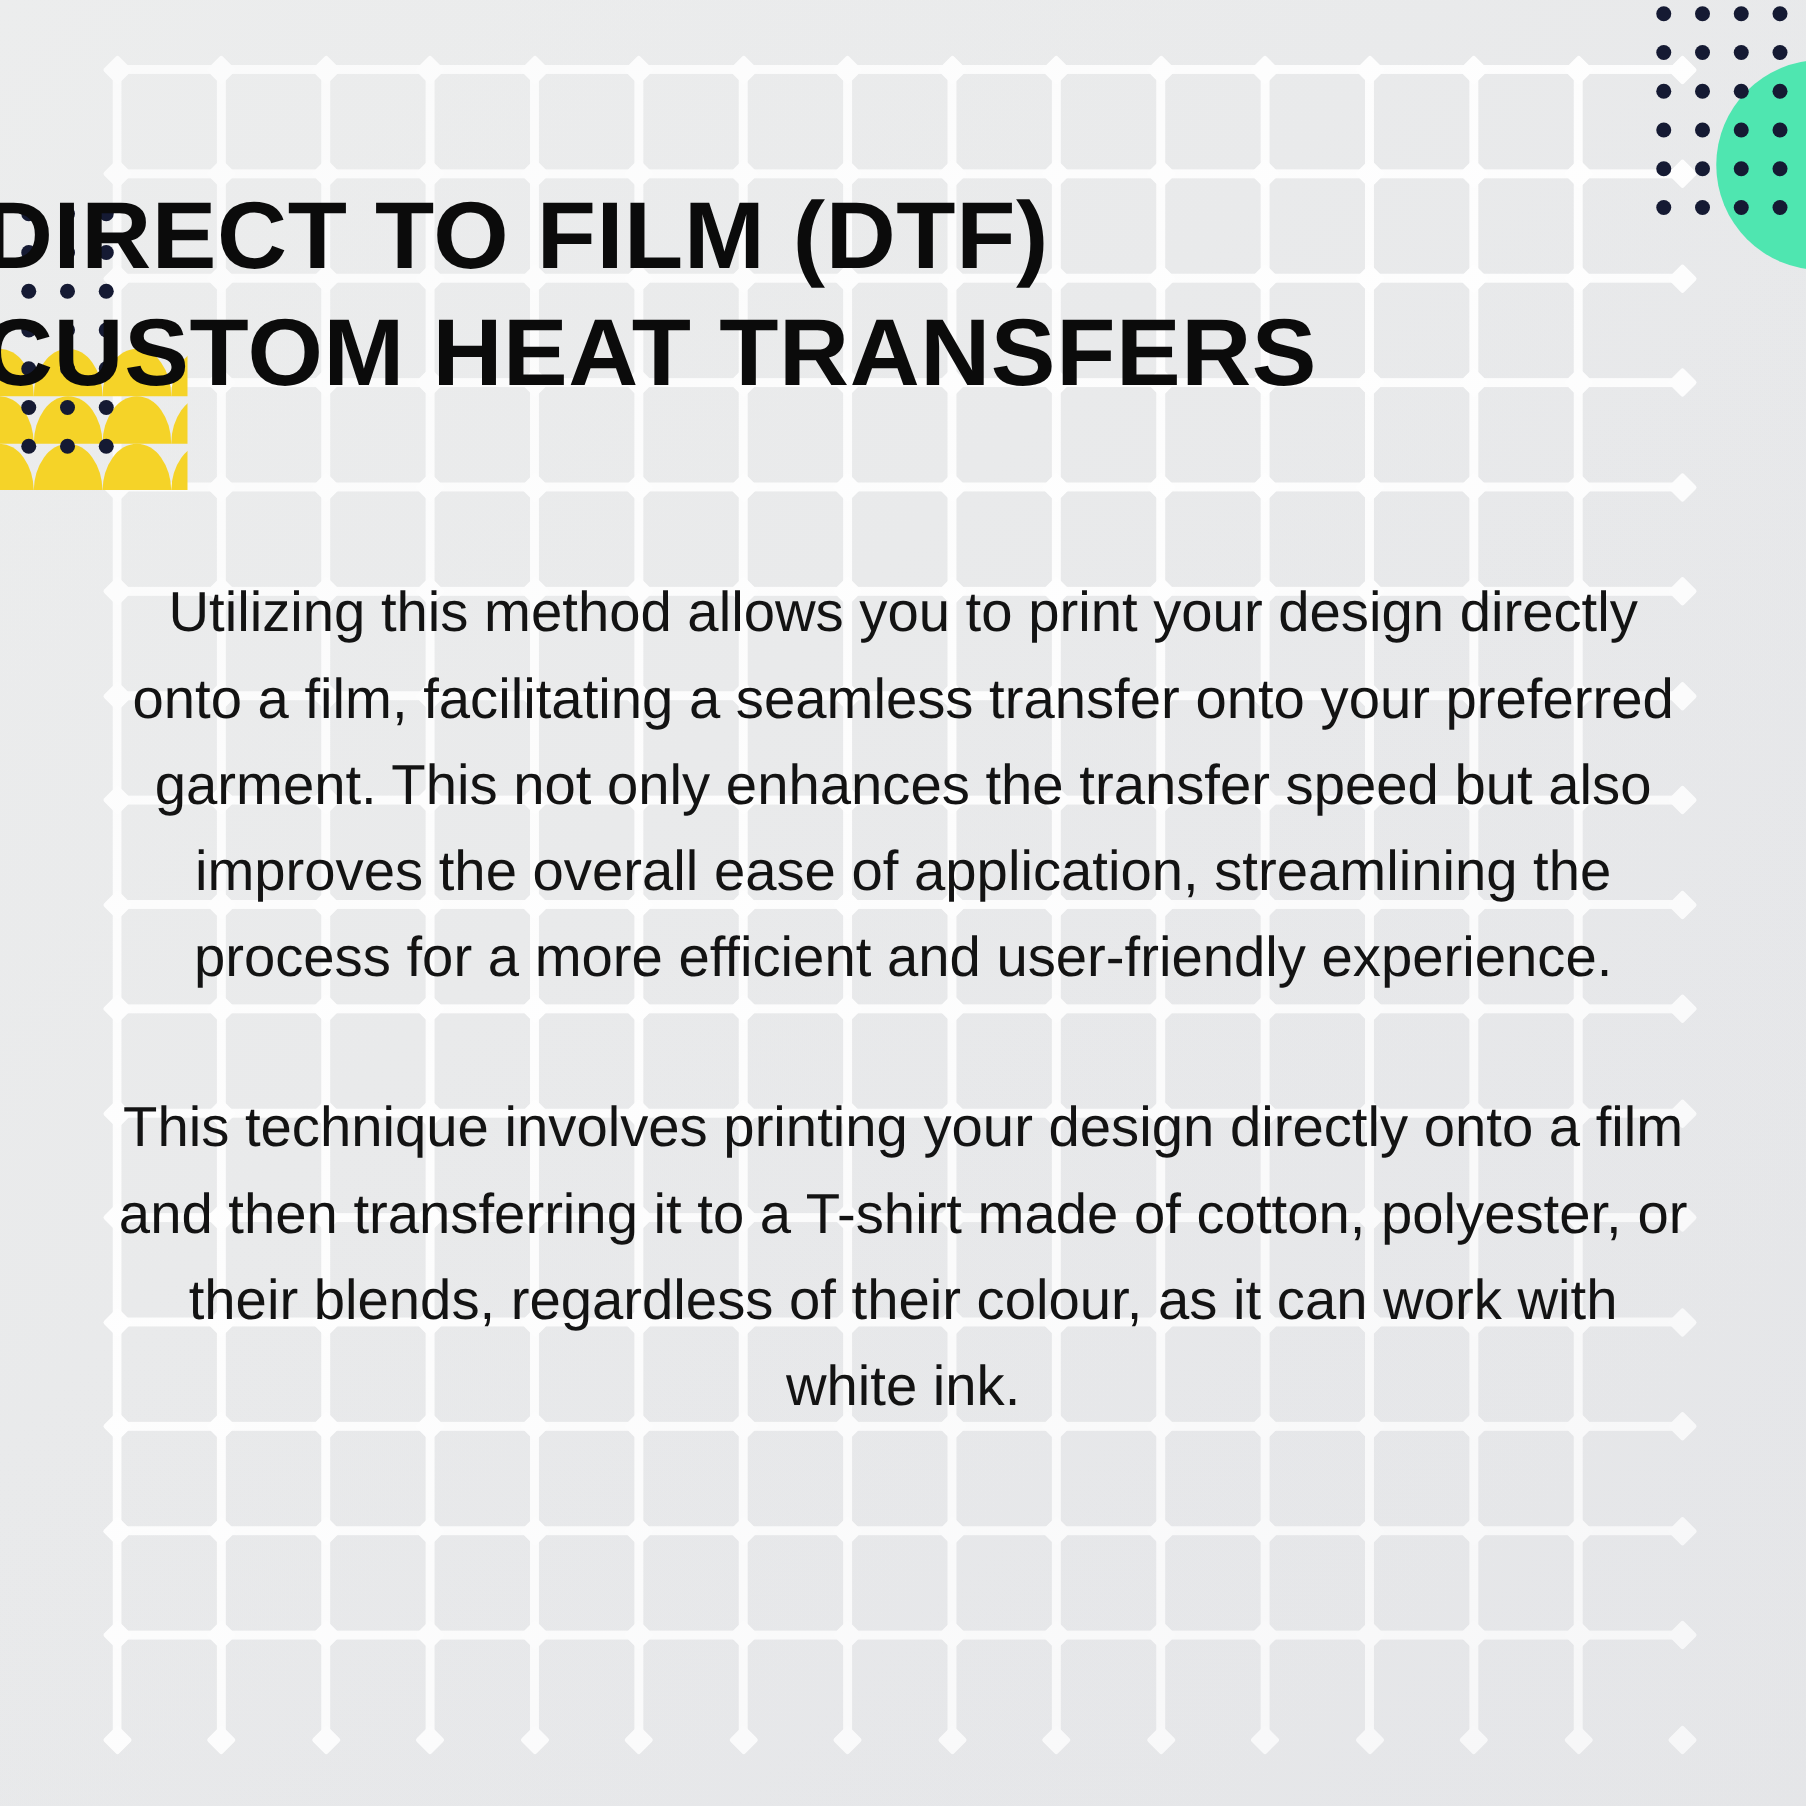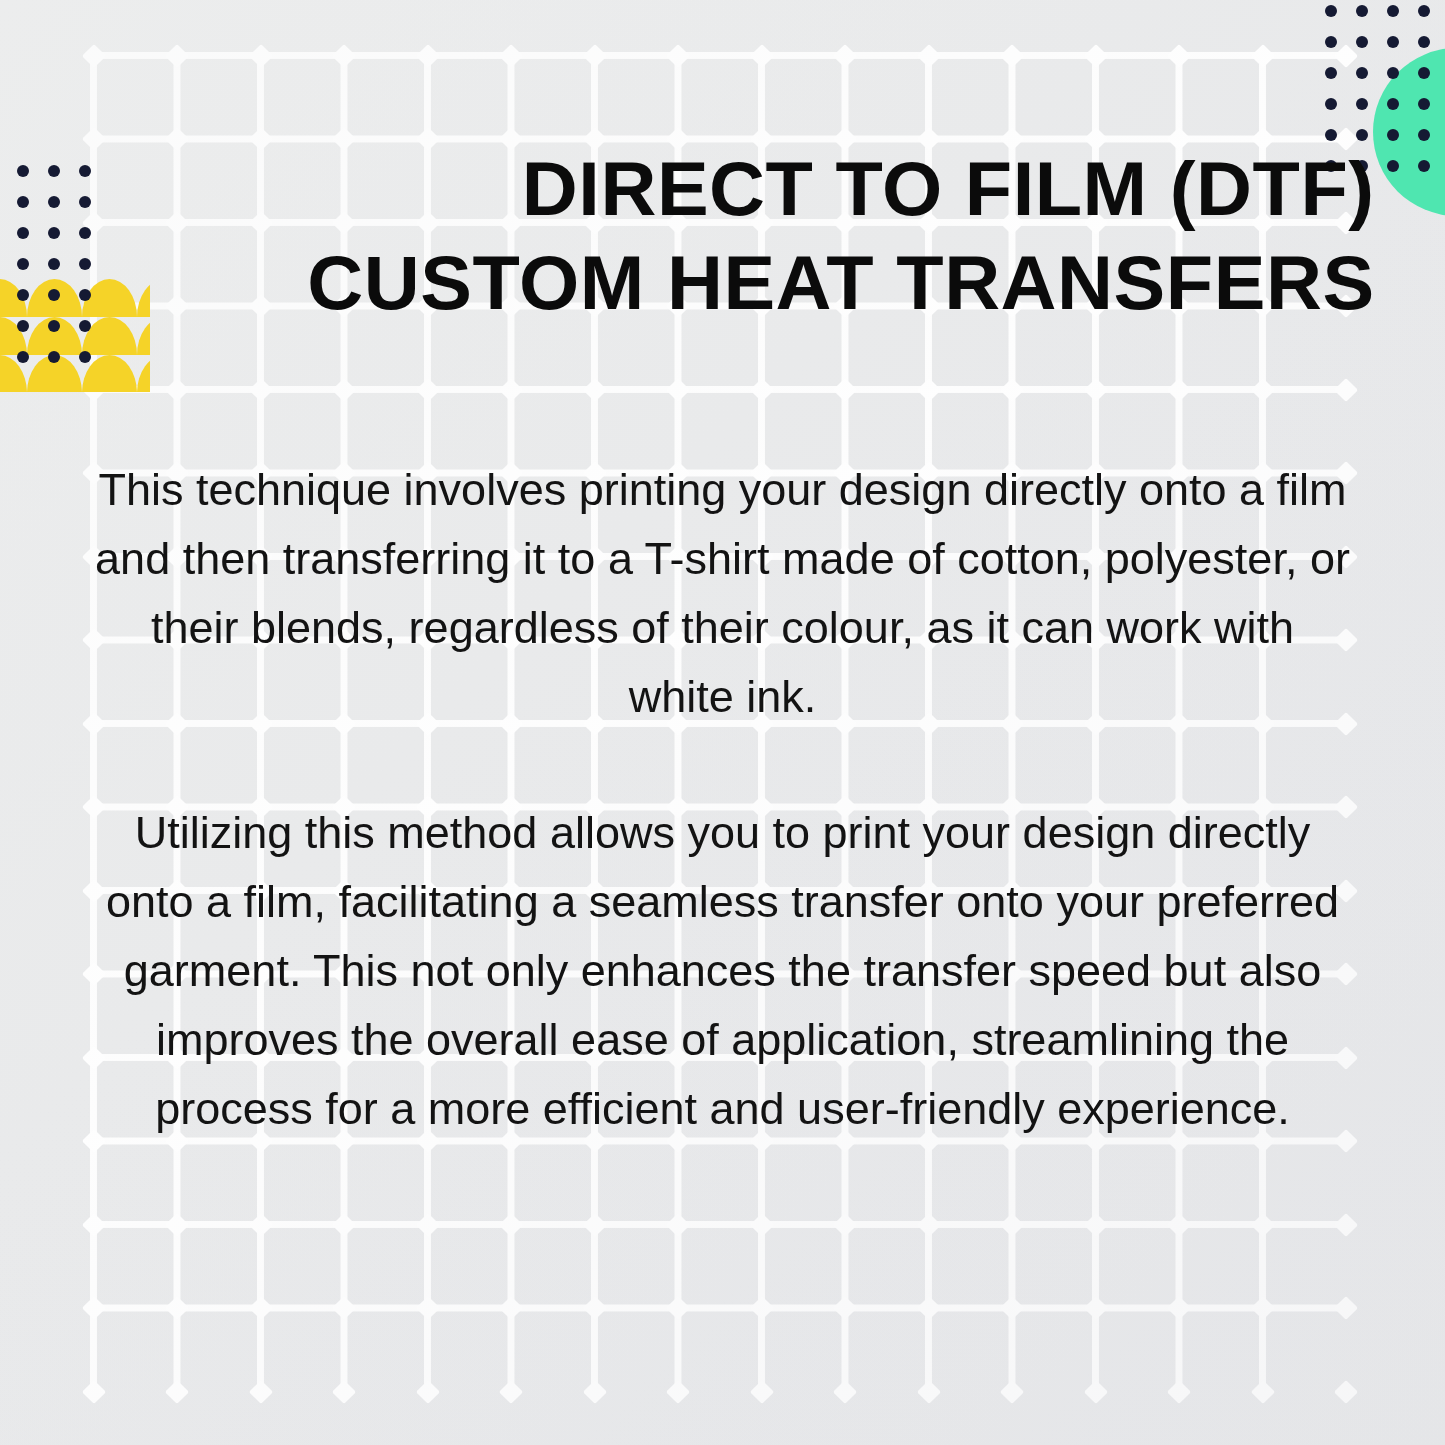--- a/index.html
+++ b/index.html
@@ -91,21 +91,21 @@
     border-top-left-radius: 27.5px 27.5px;
     border-top-right-radius: 27.5px 27.5px;
   }
 
   
   #title-block {
     position: absolute;
     left: 0;
     top: 142px;
     width: 1361px;
-    text-align: right;
+    text-align: left;
   }
   .title-line {
     font-family: "Liberation Sans", sans-serif;
     font-weight: bold;
     font-size: 76px;
     line-height: 94px;
     letter-spacing: 0.5px;
     color: #0b0b0b;
     transform: scaleX(1.02);
     white-space: nowrap;
@@ -477,17 +477,17 @@
       <div class="dot" style="left: 48px; top: 351px; background: rgb(21, 26, 51);"></div>
       <div class="dot" style="left: 79px; top: 351px; background: rgb(21, 26, 51);"></div>
     </div>
 
   <div id="title-block">
     <div class="title-line">DIRECT TO FILM (DTF)</div>
     <div class="title-line">CUSTOM HEAT TRANSFERS</div>
   </div>
 
   <div id="body-block">
+    <p class="para">Utilizing this method allows you to print your design directly onto a film, facilitating a seamless transfer onto your preferred garment. This not only enhances the transfer speed but also improves the overall ease of application, streamlining the process for a more efficient and user-friendly experience.</p>
     <p class="para">This technique involves printing your design directly onto a film and then transferring it to a T-shirt made of cotton, polyester, or their blends, regardless of their colour, as it can work with white ink.</p>
-    <p class="para">Utilizing this method allows you to print your design directly onto a film, facilitating a seamless transfer onto your preferred garment. This not only enhances the transfer speed but also improves the overall ease of application, streamlining the process for a more efficient and user-friendly experience.</p>
   </div>
 
 </div>
 
 </body></html>

